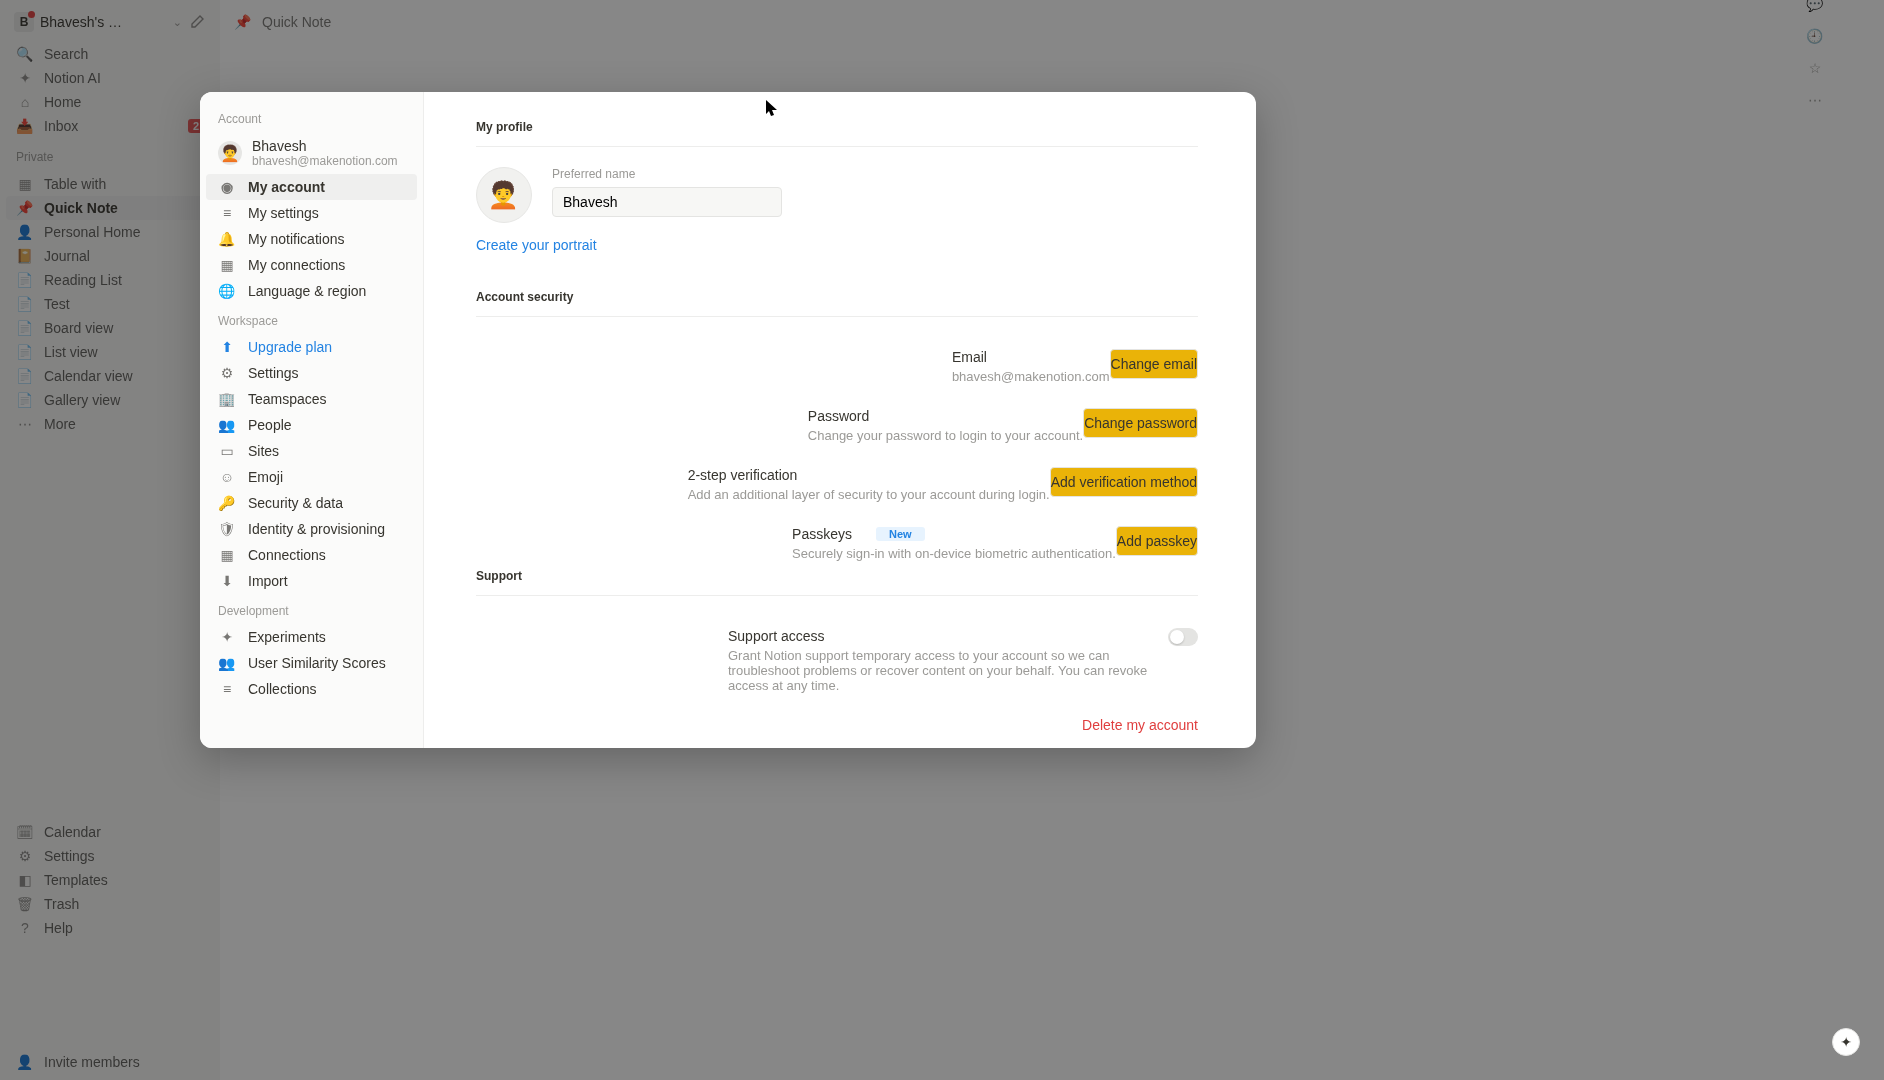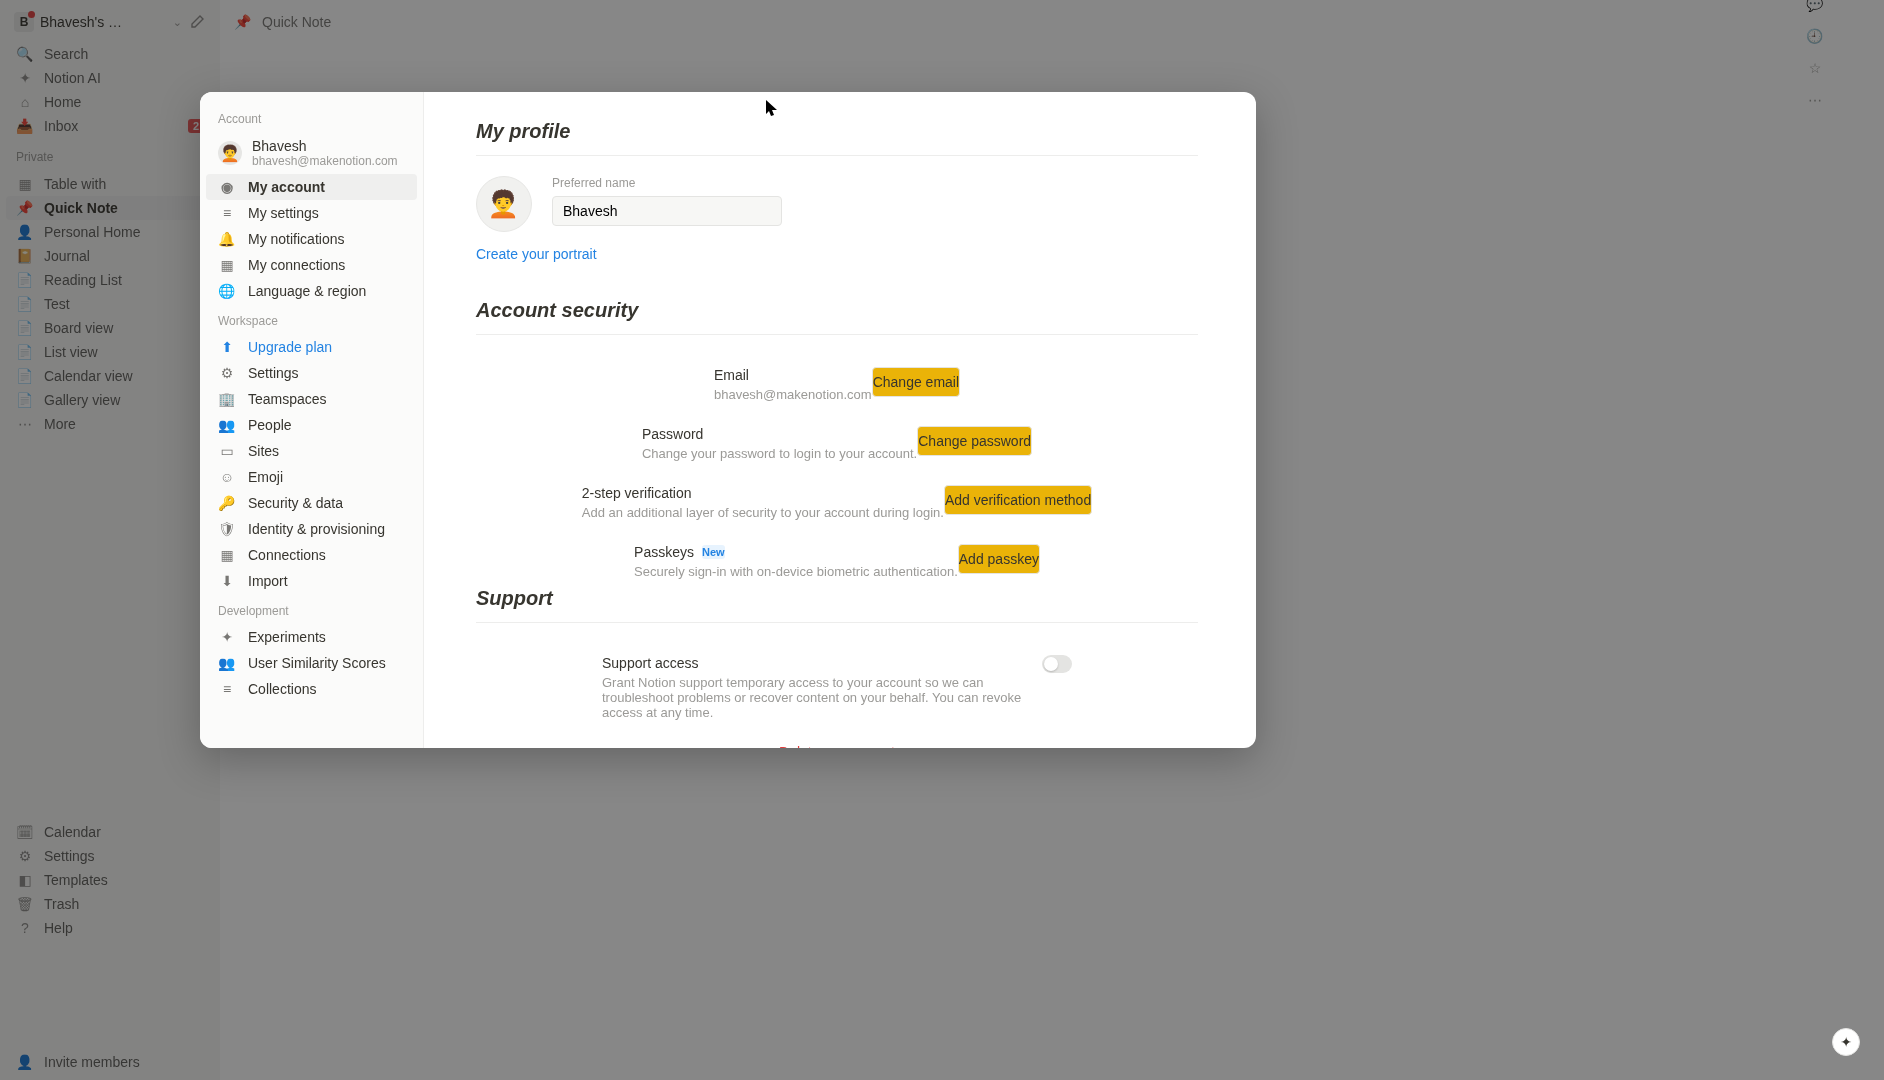--- a/index.html
+++ b/index.html
@@ -152,50 +152,50 @@
   .settings-item .sicn { width:18px; color:#787774; display:flex; justify-content:center; }
   .settings-item.active { background:#efefee; font-weight:600; }
   .settings-item.upgrade { color:#2383e2; }
   .settings-item.upgrade .sicn { color:#2383e2; }
 
   .modal-content {
     flex: 1;
     overflow-y: auto;
     padding: 28px 58px 28px 52px;
   }
-  .h-section { font-size:20px; font-weight:600; margin-bottom:12px;font-style:italic; }
+  .h-section { font-size:12px; font-weight:600; margin-bottom:12px; }
   .divider { height:1px; background:#ededec; margin: 8px 0 20px 0; }
 
   .profile-row { display:flex; align-items:flex-start; gap:20px; }
   .avatar-lg {
     width:56px; height:56px; border-radius:50%;
     background:#f1f1ef; border:1px solid #e6e6e4;
     display:flex; align-items:center; justify-content:center;
     font-size:26px;
   }
   .field-label { font-size:12px; color:#9b9a97; margin-bottom:6px; display:block; }
   .text-input {
     border:1px solid #e4e4e2; background:#f7f7f5;
     border-radius:4px; padding:6px 10px;
     font-size:14px; width:230px;
   }
   .link-primary { color:#2383e2; font-size:14px; margin-top:14px; display:inline-block; cursor:pointer; }
 
-  .sec-row { display:flex; align-items:flex-start; justify-content:center; padding: 12px 0; }
+  .sec-row { display:flex; align-items:flex-start; justify-content:flex-end; padding: 12px 0; }
   .sec-title { font-size:14px; color:#37352f; display:flex; align-items:center; gap:8px; }
   .sec-sub { font-size:13px; color:#9b9a97; margin-top:4px; max-width:440px; }
   .btn {
     border:1px solid #e4e4e2; background:#eab308;
     border-radius:4px; padding:6px 0;
     font-size:14px; color:#37352f; cursor:pointer;
   }
   .badge-new {
     background:#e7f3fe; color:#2383e2;
     font-size:11px; font-weight:600;
-    padding:1px 0; border-radius:3px;
+    padding:1px 13px; border-radius:3px;margin-left:16px;
   }
   .danger { color:#e03e3e; }
   .toggle {
     width:30px; height:18px; background:#e4e4e2;
     border-radius:10px; position:relative; cursor:pointer;
   }
   .toggle::after {
     content:''; position:absolute; left:2px; top:2px;
     width:14px; height:14px; background:#fff; border-radius:50%;
     box-shadow:0 1px 2px rgba(0,0,0,0.2);

